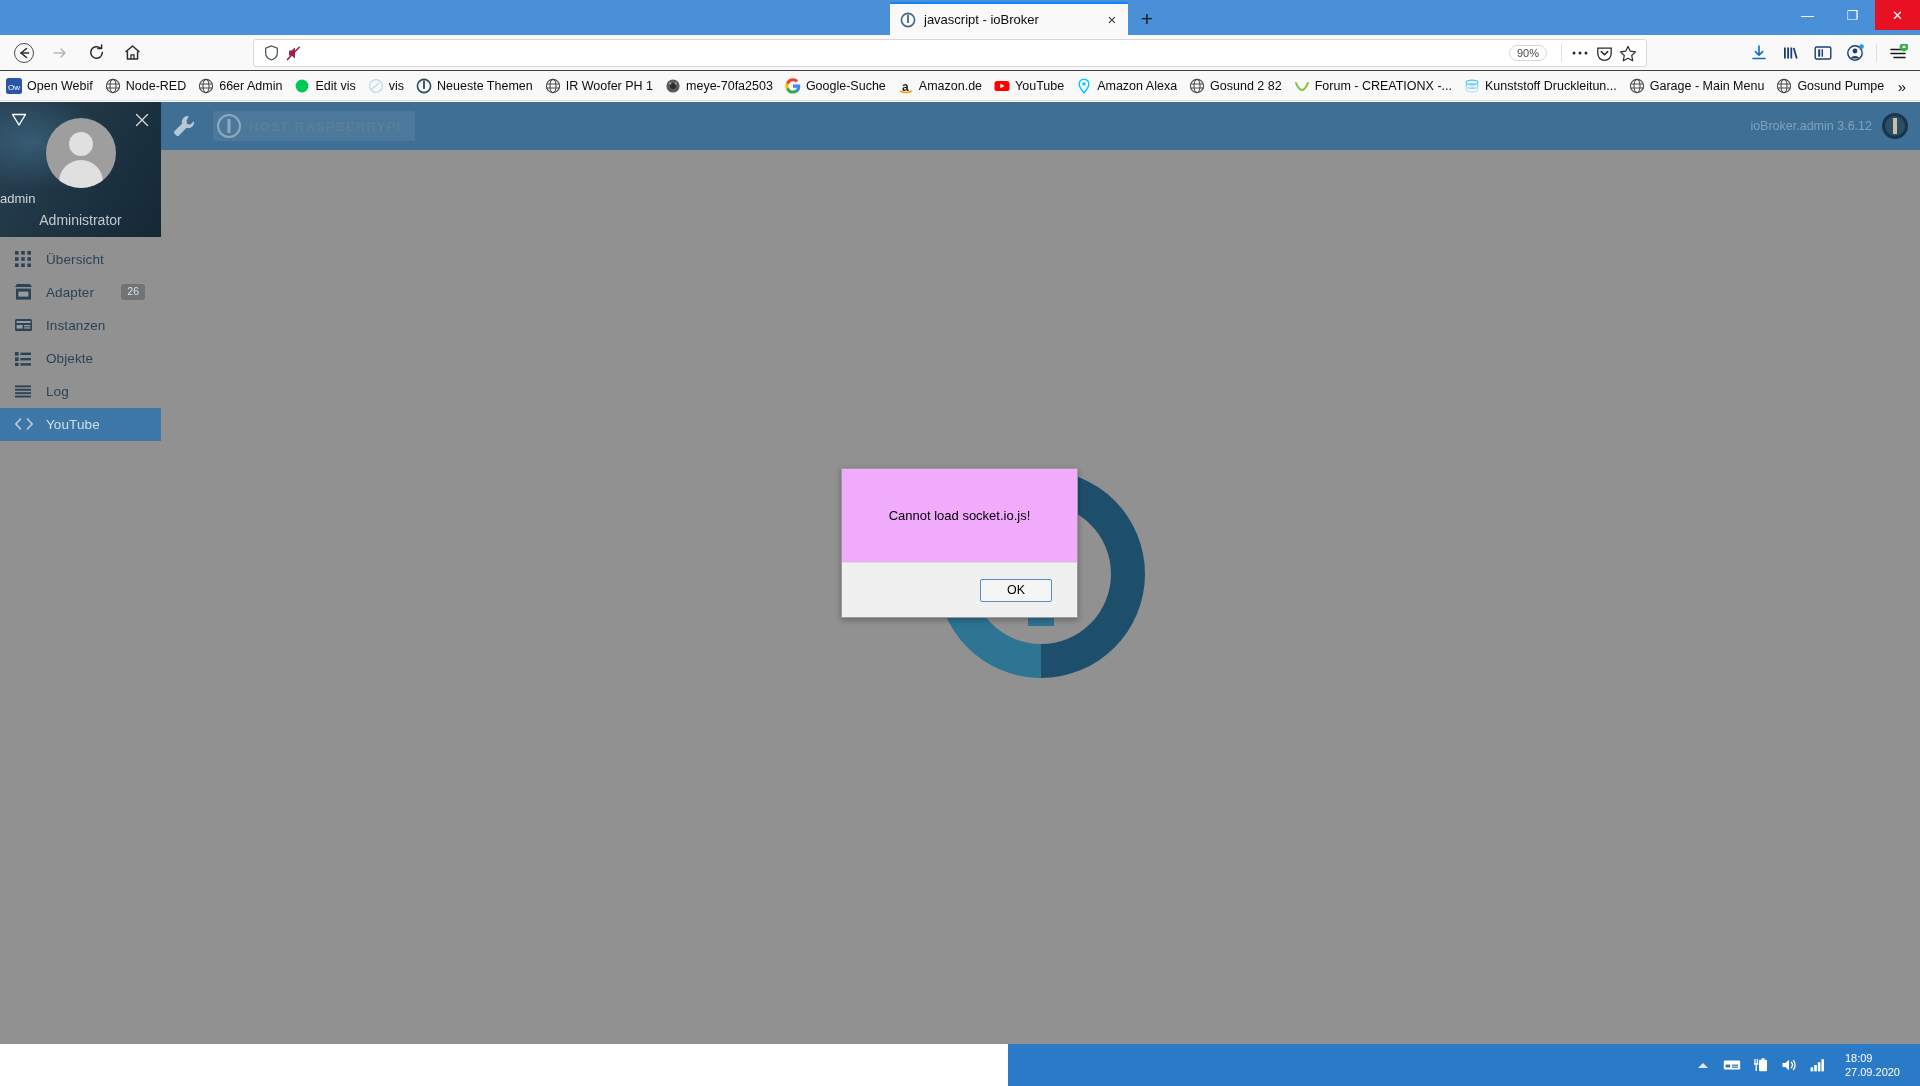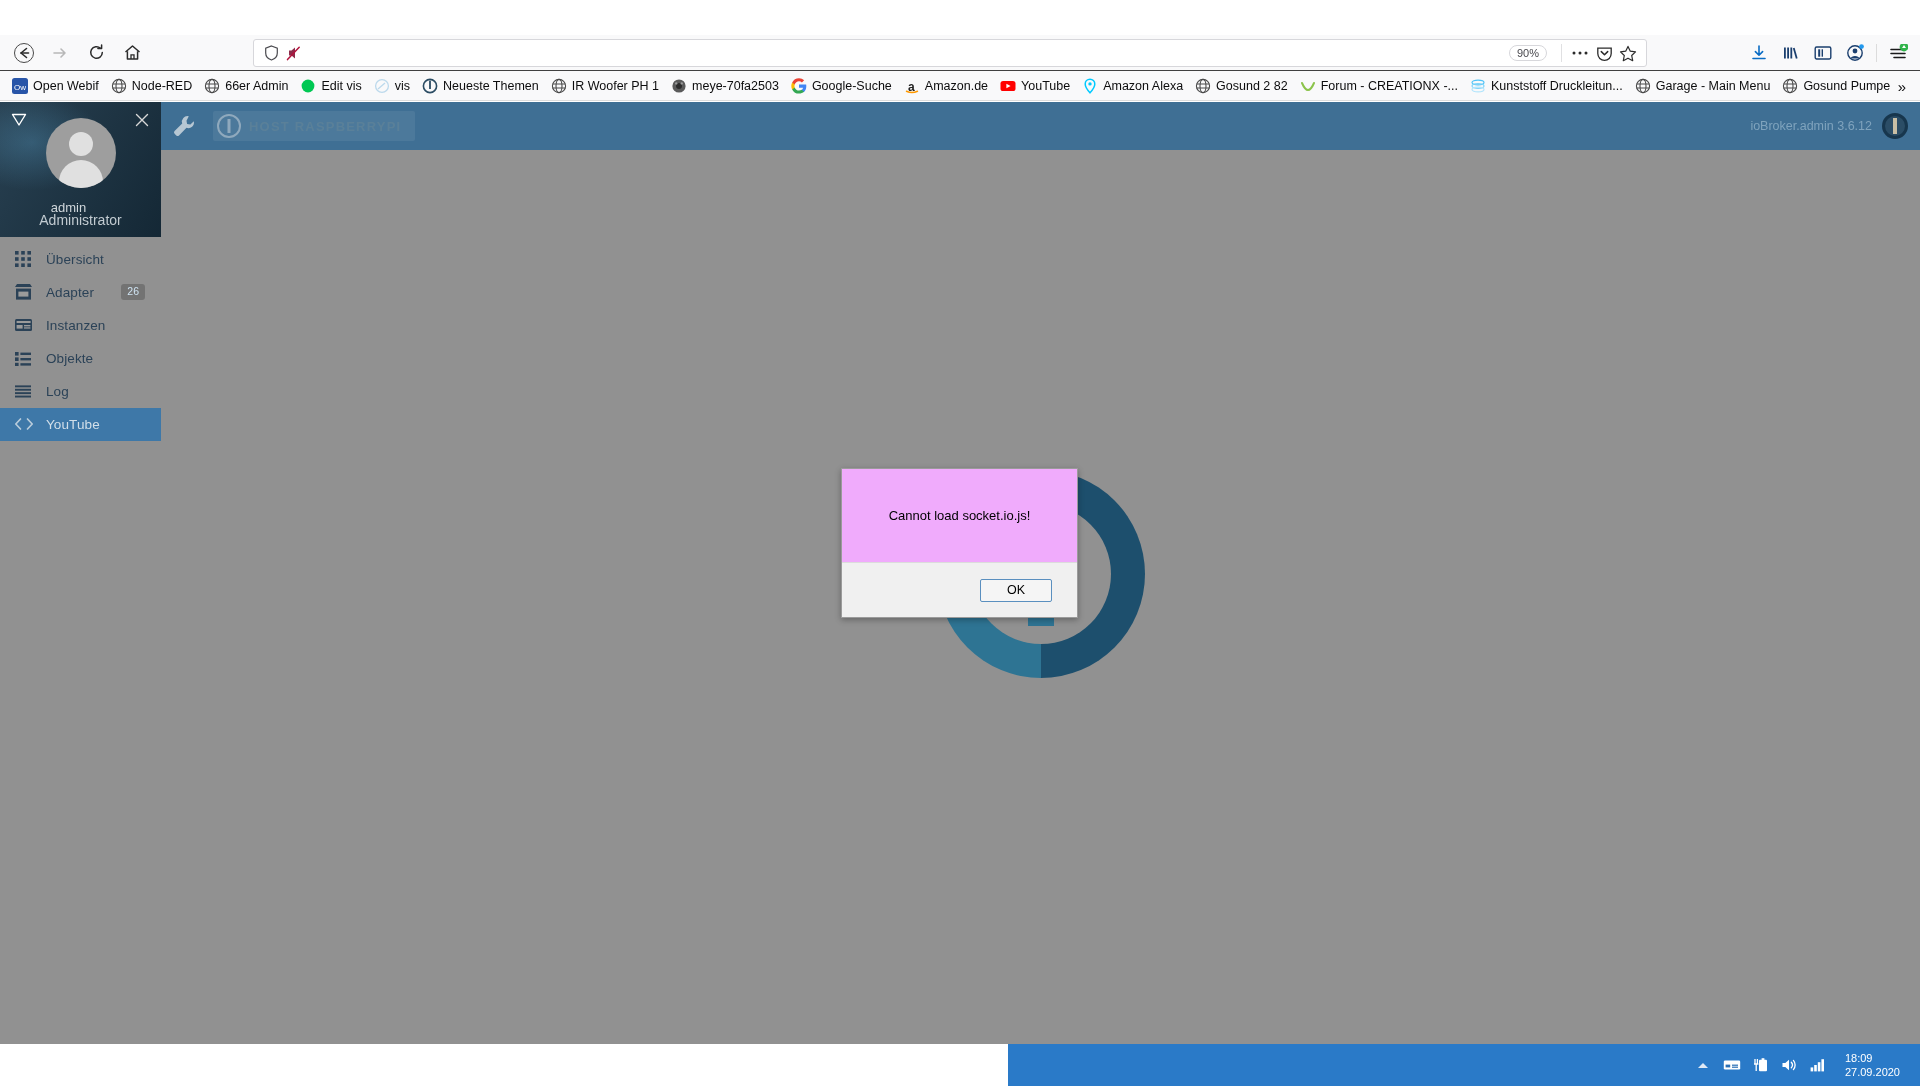--- a/index.html
+++ b/index.html
@@ -85,21 +85,21 @@
   .tbicon {
     width: 32px; height: 30px; display: flex; align-items: center; justify-content: center;
     position: relative; color: #0c0c0d;
   }
   .tbdivider { width: 1px; height: 18px; background: #dcdcdc; margin: 0 5px; }
 
   
   .bookmarks {
     position: absolute; left: 0; top: 71px; width: 1920px; height: 30px;
     background: #f9f9fa; border-bottom: 1px solid #dcdcdc;
-    display: flex; align-items: center; padding-left: 6px; overflow: hidden;
+    display: flex; align-items: center; overflow: hidden;
   }
   .bm { display: flex; align-items: center; height: 24px; padding: 0 6px; flex: 0 0 auto; }
   .bm-ico { width: 16px; height: 16px; margin-right: 5px; flex: 0 0 16px; position: relative; }
   .bm-label { font-size: 12.5px; color: #0c0c0d; white-space: nowrap; }
   .bm-overflow {
     position: absolute; right: 6px; top: 4px; width: 24px; height: 22px;
     display: flex; align-items: center; justify-content: center;
     font-size: 15px; color: #0c0c0d;
   }
 
@@ -144,21 +144,21 @@
   }
   .sb-avatar .head {
     position: absolute; left: 50%; top: 14px; transform: translateX(-50%);
     width: 24px; height: 24px; border-radius: 50%; background: #e0e0e0;
   }
   .sb-avatar .body {
     position: absolute; left: 50%; top: 42px; transform: translateX(-50%);
     width: 44px; height: 34px; border-radius: 22px 22px 0 0; background: #e0e0e0;
   }
   .sb-user {
-    position: absolute; left: 0; top: 98px; width: 137px; text-align: center;
+    position: absolute; left: 0; top: 89px; width: 137px; 
     font-size: 13px; color: #cfd6da; z-index: 2;
   }
   .sb-role {
     position: absolute; left: 0; top: 110px; width: 161px; text-align: center;
     font-size: 14px; color: #c2cbd1; z-index: 2;
   }
 
   .sb-nav { padding-top: 6px; }
   .sb-item {
     position: relative; height: 33px; display: flex; align-items: center;
@@ -274,20 +274,43 @@
     margin-left: 6px; margin-right: 12px;
   }
 
   svg { display: block; }
 </style>
 </head>
 <body>
 
 <div class="win">
 
+  <div class="titlebar">
+    <div class="tabstrip">
+
+      <div class="tab">
+        <span class="tab-favicon">
+          <svg width="16" height="16" viewBox="0 0 16 16">
+            <circle cx="8" cy="8" r="6.6" fill="none" stroke="#46697f" stroke-width="1.6"></circle>
+            <rect x="7.1" y="2.6" width="1.8" height="8.4" fill="#46697f"></rect>
+          </svg>
+        </span>
+        <span class="tab-title">javascript - ioBroker</span>
+        <span class="tab-close">×</span>
+      </div>
+
+      <div class="newtab">+</div>
+    </div>
+
+    <div class="wincontrols">
+      <div class="wincontrol">—</div>
+      <div class="wincontrol">❐</div>
+      <div class="wincontrol close">✕</div>
+    </div>
+  </div>
 
   <div class="navbar">
     <div class="navbtn">
       <svg width="22" height="22" viewBox="0 0 22 22">
         <circle cx="11" cy="11" r="9.5" fill="none" stroke="#4a4a4a" stroke-width="1"></circle>
         <path d="M13.5 6.5 L8 11 L13.5 15.5" fill="none" stroke="#2b2b2b" stroke-width="1.6" stroke-linecap="round" stroke-linejoin="round"></path>
         <path d="M8 11 H15.5" stroke="#2b2b2b" stroke-width="1.6" stroke-linecap="round"></path>
       </svg>
     </div>
     <div class="navbtn disabled">

